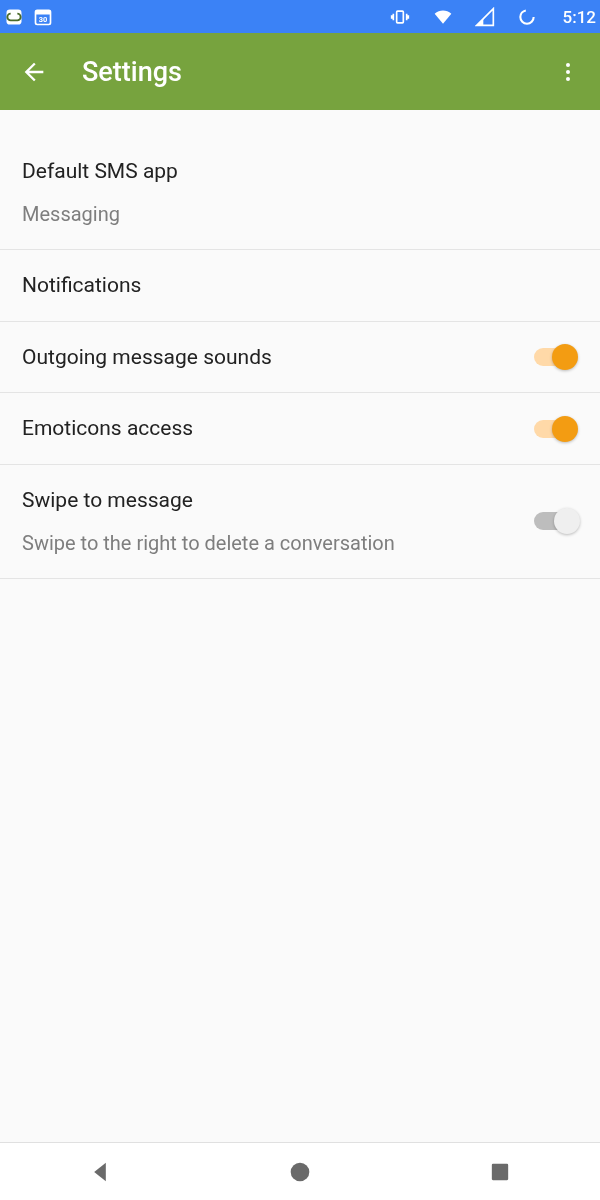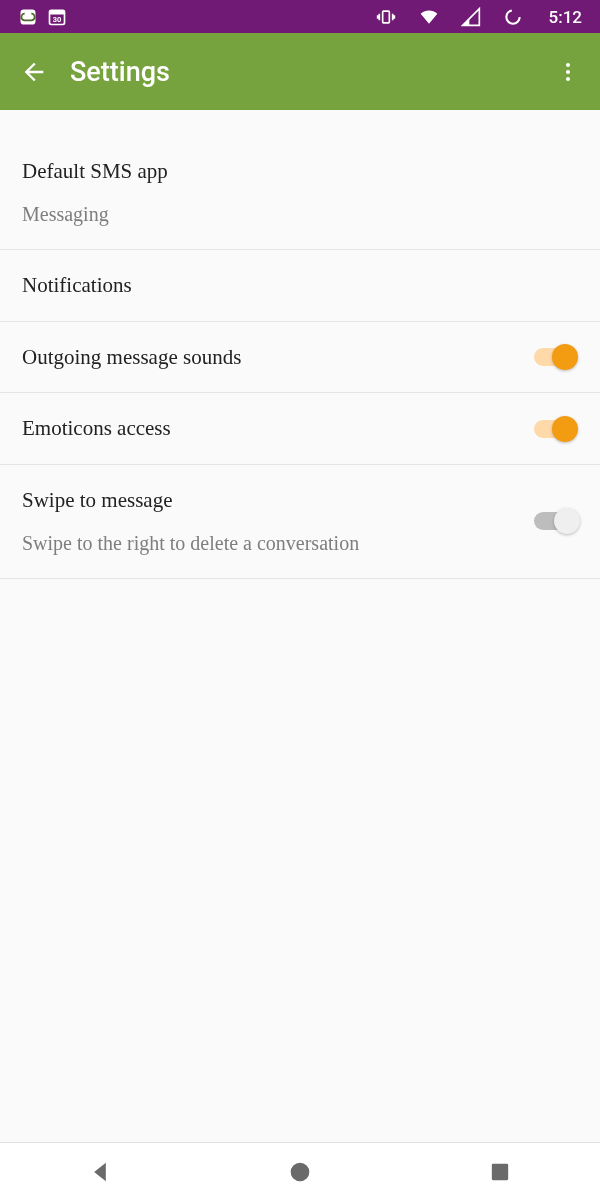--- a/index.html
+++ b/index.html
@@ -7,53 +7,53 @@
       width: 600px;
       height: 1200px;
       font-family: Roboto, -apple-system, sans-serif;
       background: #fafafa;
       position: relative;
       overflow: hidden;
     }
 
     .status-bar {
       height: 33px;
-      background: #701a75;
+      background: #3b82f6;
       display: flex;
       align-items: center;
       justify-content: space-between;
-      padding: 0 18px;
+      padding: 0 4px;
       color: #fff;
     }
     .status-left { display: flex; gap: 9px; align-items: center; }
     .status-right { display: flex; gap: 22px; align-items: center; }
     .status-time { font-size: 17px; font-weight: 500; margin-left: 4px; }
     .status-icon { width: 20px; height: 20px; fill: #fff; display: block; }
 
     .app-bar {
       height: 77px;
       background: #77a33e;
       display: flex;
       align-items: center;
       padding: 0 20px;
     }
     .back-arrow { width: 28px; height: 28px; fill: #fff; cursor: pointer; }
-    .app-title { color: #fff; font-size: 27px; font-weight: 500; margin-left: 22px; flex: 1; }
+    .app-title { color: #fff; font-size: 27px; font-weight: 500; margin-left: 34px; flex: 1; }
     .overflow-dots { width: 24px; height: 24px; fill: #fff; cursor: pointer; }
 
     .settings-list { background: #fafafa; }
     .setting-item {
       padding: 20px 22px 20px 22px;
       border-bottom: 1px solid #e4e4e4;
       display: flex;
       align-items: center;
       gap: 16px;
       cursor: pointer;
     }
-    .setting-text { flex: 1; min-width: 0; font-family: Liberation Serif, serif; }
+    .setting-text { flex: 1; min-width: 0; }
     .setting-title { font-size: 21px; color: #222; line-height: 1.45; }
     .setting-sub { font-size: 20px; color: #7e7e7e; line-height: 1.45; margin-top: 14px; }
 
     .switch {
       width: 48px;
       height: 28px;
       position: relative;
       flex-shrink: 0;
     }
     .switch-track {

